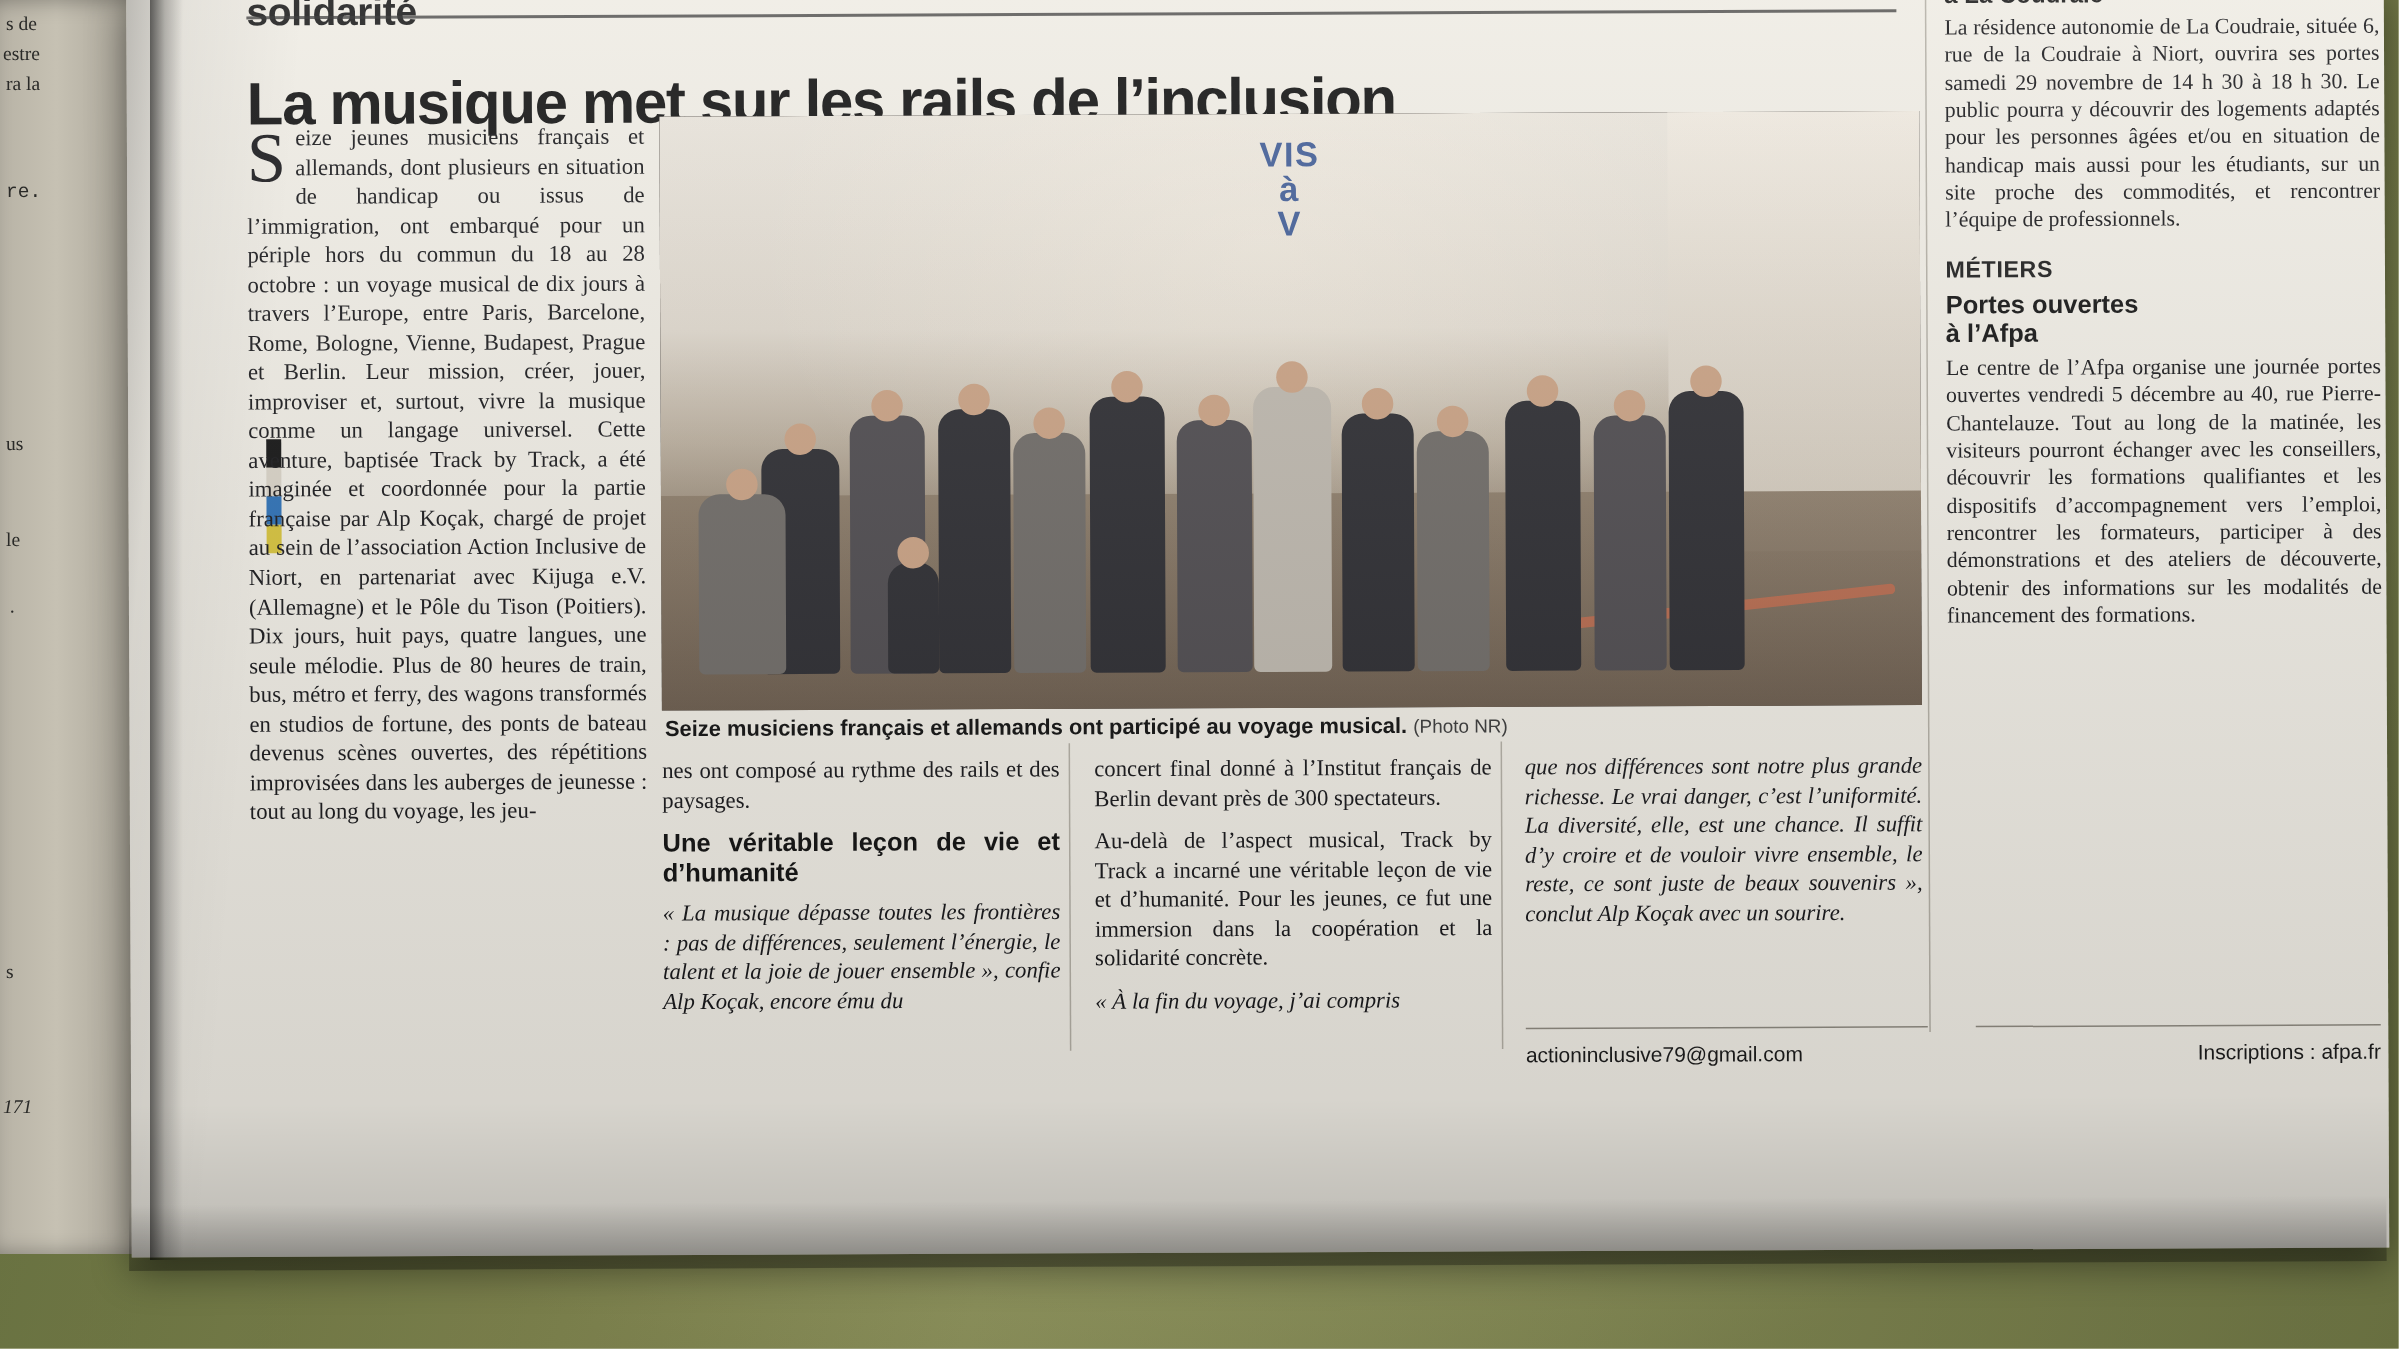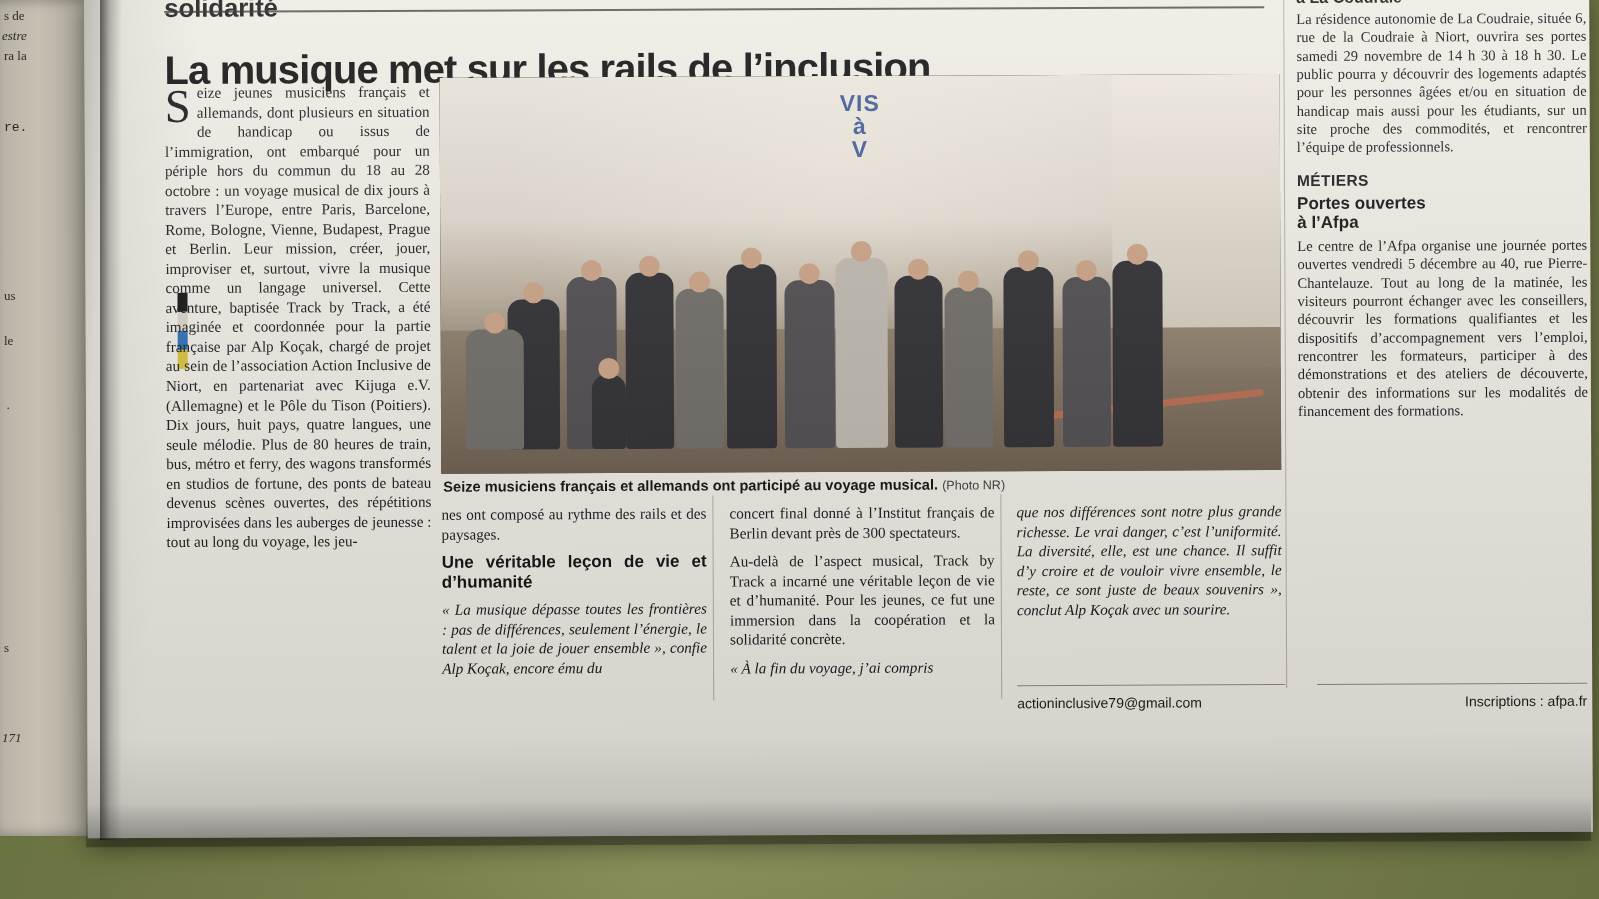--- a/index.html
+++ b/index.html
@@ -304,25 +304,25 @@
 </style>
 </head>
 <body>
 
 <div id="page">
 
   <div class="bg-desk"></div>
 
   <div class="page-left">
     <div class="lt" style="left:4px; top:8px;">s de</div>
-    <div class="lt" style="left:2px; top:28px;font-style:italic;">estre</div>
+    <div class="lt" style="left:2px; top:28px;">estre</div>
     <div class="lt" style="left:4px; top:48px;">ra la</div>
     <div class="lt" style="left:4px; top:120px;font-family:Liberation Mono, monospace;">re.</div>
     <div class="lt" style="left:4px; top:288px;text-align:center;">us</div>
-    <div class="lt" style="left:4px; top:333px;">le</div>
+    <div class="lt" style="left:4px; top:352px;">le</div>
     <div class="lt" style="left:6px; top:400px;">·</div>
     <div class="lt" style="left:4px; top:640px;">s</div>
     <div class="lt" style="left:2px; top:730px; font-style:italic;">171</div>
   </div>
 
   <div class="sheet">
     <div class="content">
 
       <div class="rubric">solidarité</div>
       <div class="rubric-rule"></div>

